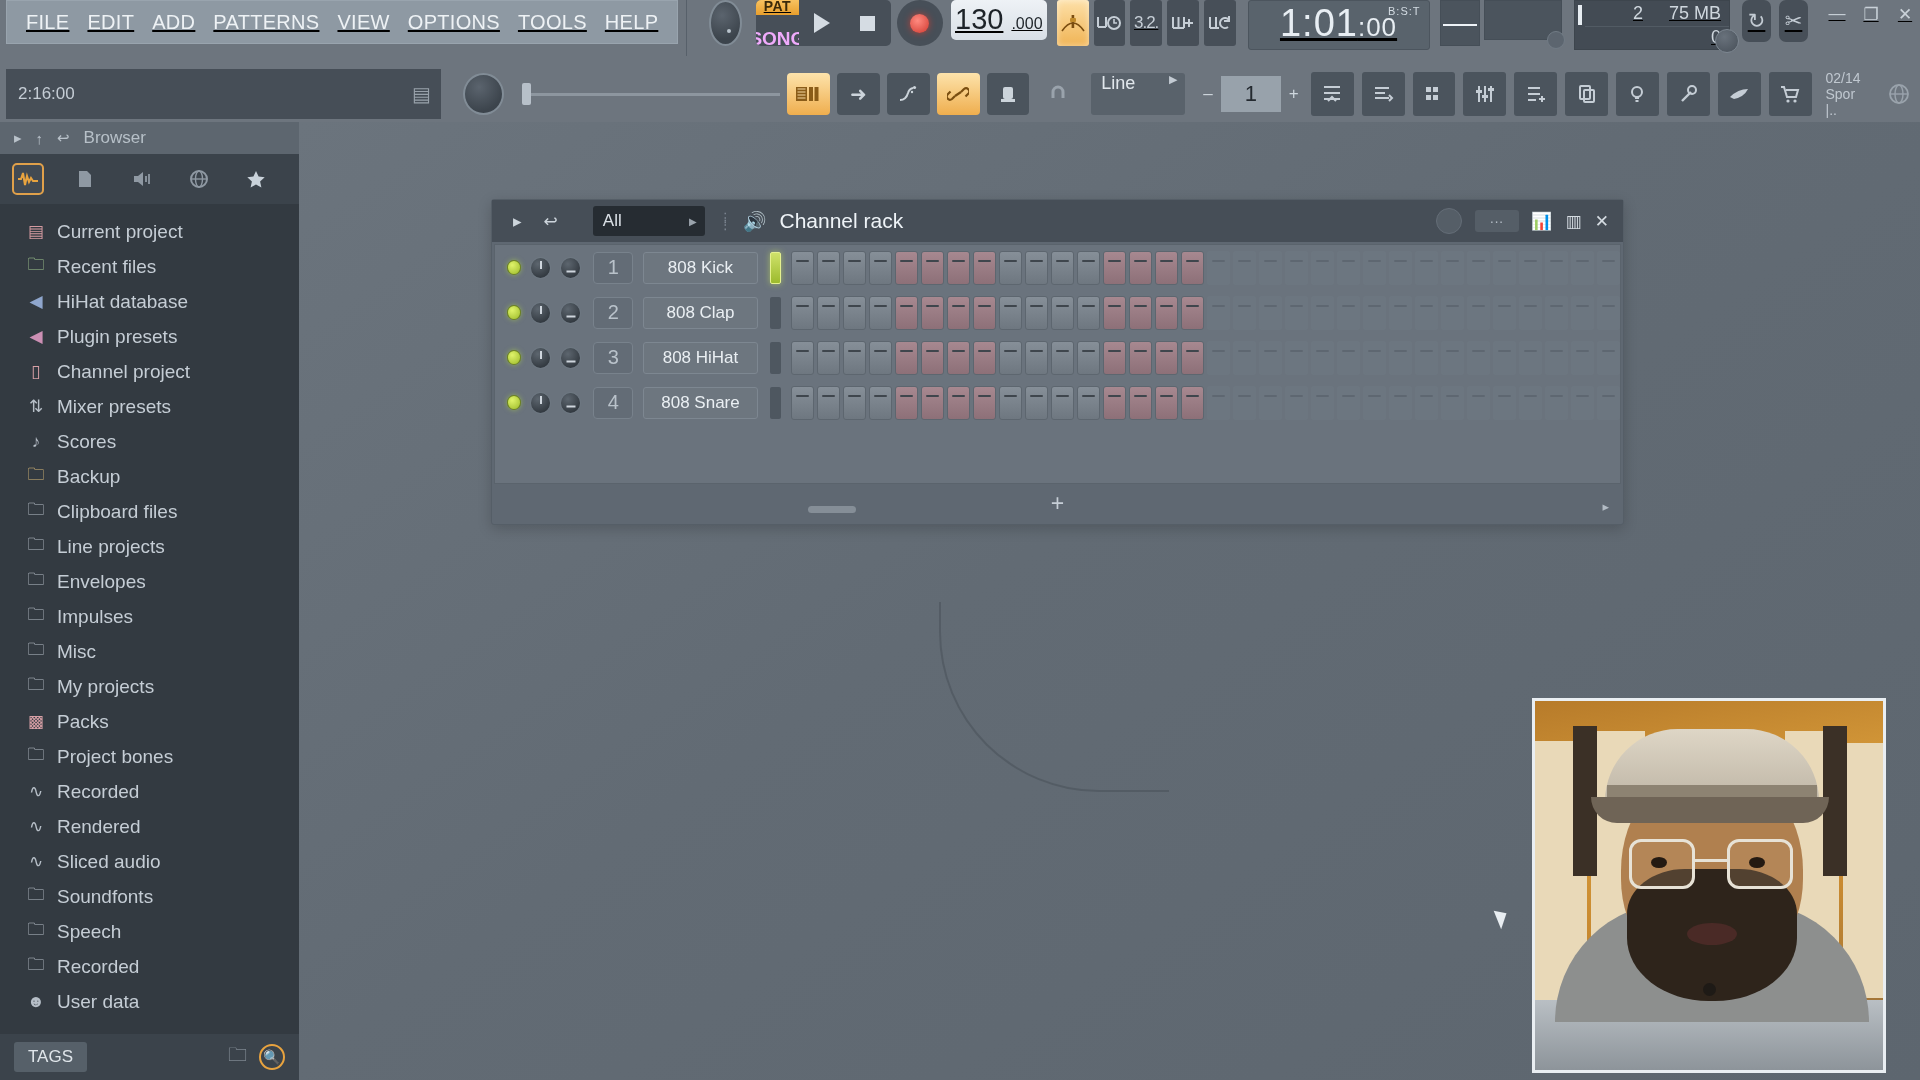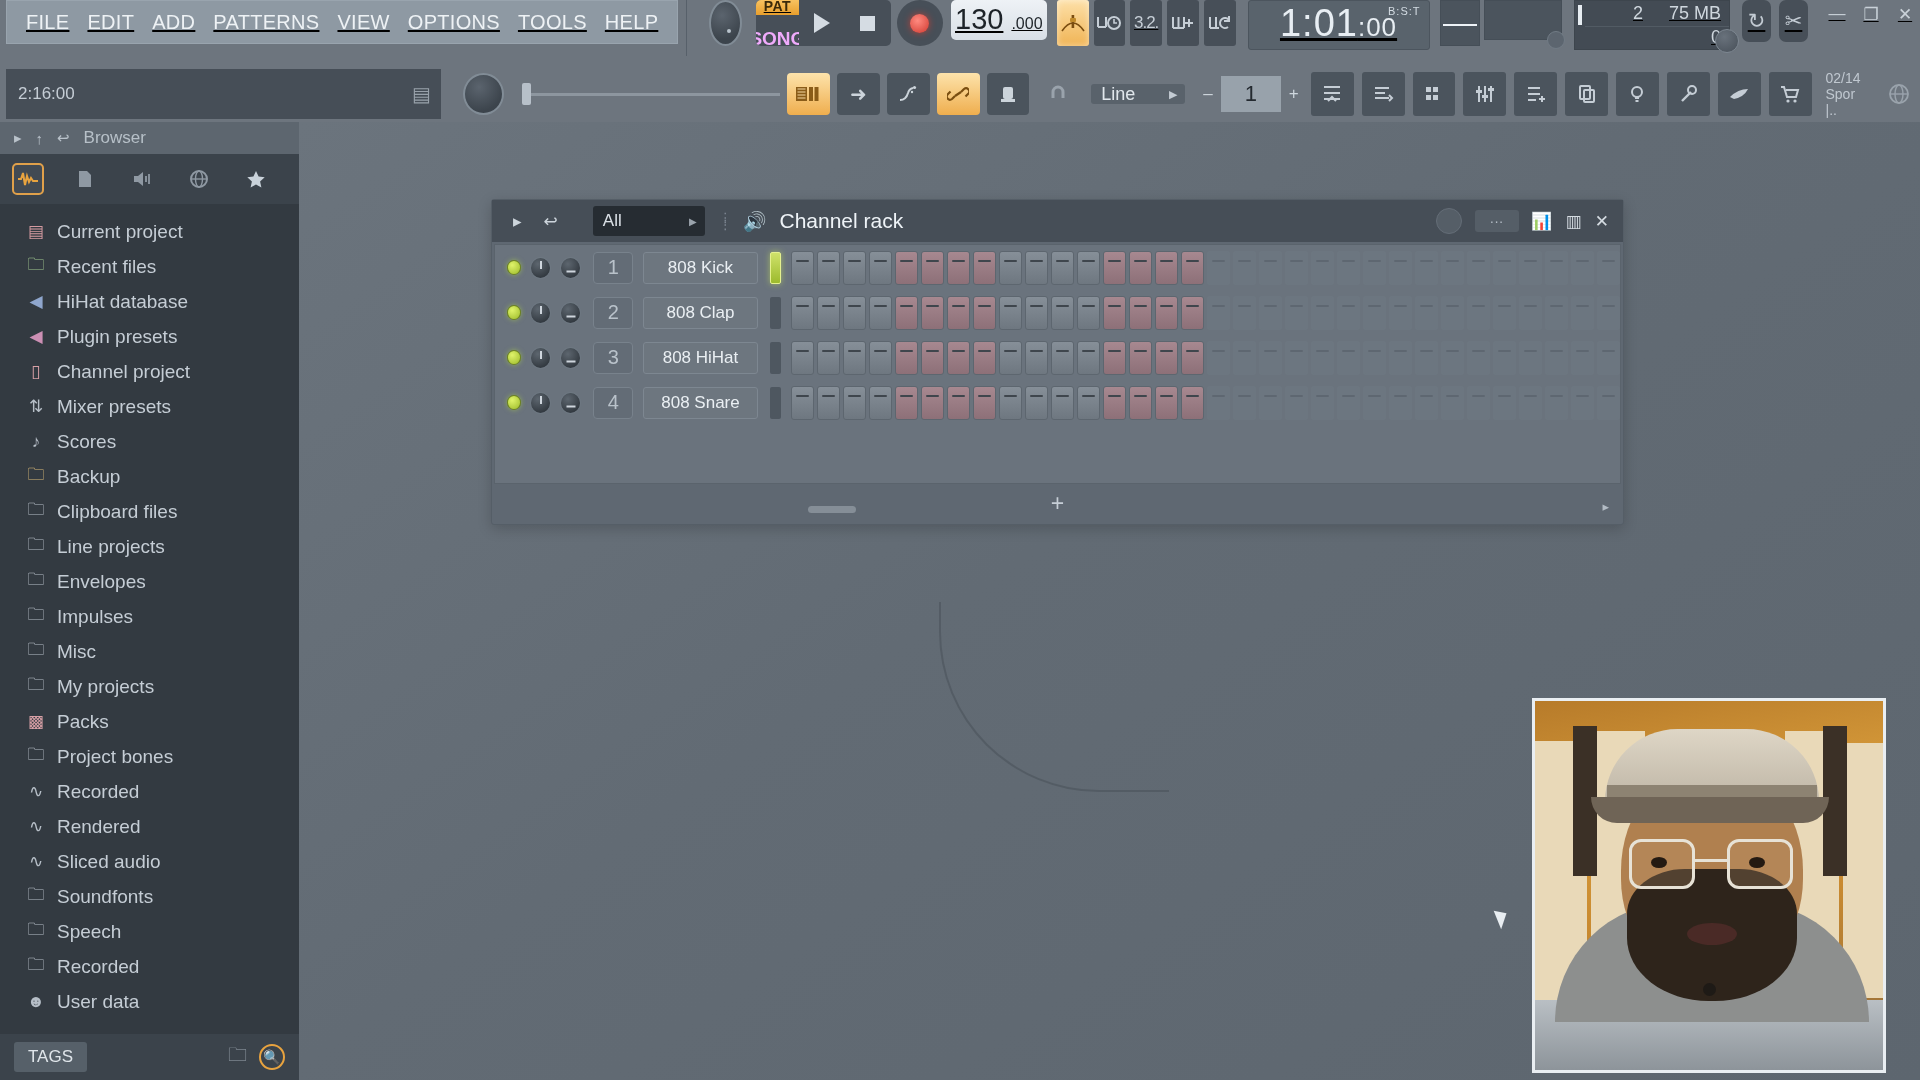--- a/index.html
+++ b/index.html
@@ -158,22 +158,22 @@
   .slider-track { flex:1; height:3px; background:#8d969f; }
 
   .t2btn {
     width:44px; height:42px; margin-left:7px; border-radius:4px;
     background:#4b545d; display:flex;align-items:center;justify-content:center;
     color:#ccd4db; font-size:20px;
   }
   .t2btn.on { background: linear-gradient(#fde3ab,#efae4e); color:#7a4e10; }
 
   .line-sel {
-    margin-left:12px; width:96px; height:20px; background:#59626b; border-radius:3px;
-    display:flex; align-items:center; padding:0 10px; color:#e1e7ec; font-size:18px;
+    margin-left:12px; width:96px; height:42px; background:#59626b; border-radius:3px;
+    display:flex; align-items:flex-start; padding:0 10px; color:#e1e7ec; font-size:18px;
     position:relative;
   }
   .line-sel .car { position:absolute; right:8px; font-size:11px; color:#c3cbd3;}
   .step-box {
     margin-left:14px; height:36px; display:flex; align-items:center; color:#d9e0e6;
   }
   .step-val {
     width:60px;height:36px;background:#98a2ab; color:#242a30; font-size:22px;
     display:flex;align-items:center;justify-content:center; margin:0 4px;
   }

